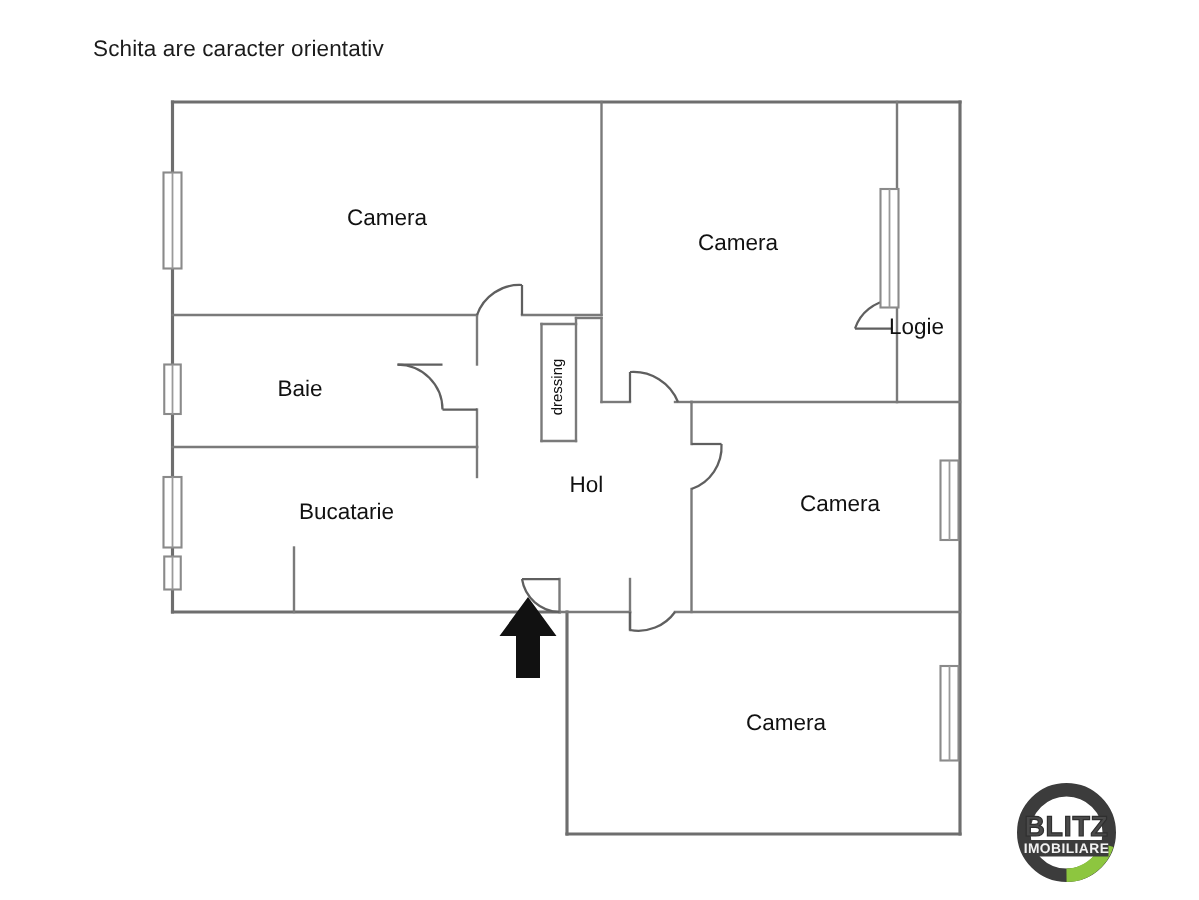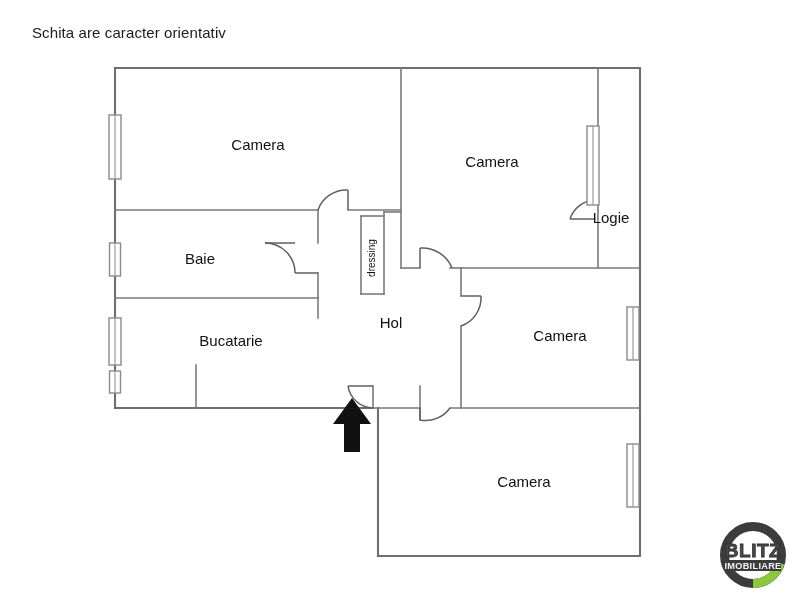--- a/index.html
+++ b/index.html
@@ -16,21 +16,21 @@
     position: relative;
   }
   #plan-root {
     position: relative;
     width: 799px;
     height: 600px;
     background: #ffffff;
   }
   #plan-title {
     position: absolute;
-    left: 32px;
+    left: 62px;
     top: 24px;
     font-size: 15px;
     color: #1b1b1b;
     font-family: "Liberation Sans", sans-serif;
     letter-spacing: 0.1px;
     white-space: nowrap;
   }
   #floorplan-svg {
     position: absolute;
     left: 0;
@@ -79,21 +79,21 @@
   }
   .window-line {
     stroke: #9a9a9a;
     stroke-width: 1.2;
   }
   .entry-arrow {
     fill: #111111;
   }
   #logo-wrap {
     position: absolute;
-    left: 716px;
+    left: 674px;
     top: 519px;
     width: 74px;
     height: 72px;
     text-decoration: underline;
   }
   .logo-text-blitz {
     font-family: "Liberation Sans", sans-serif;
     font-weight: bold;
     font-size: 19px;
     fill: #4a4a4a;

